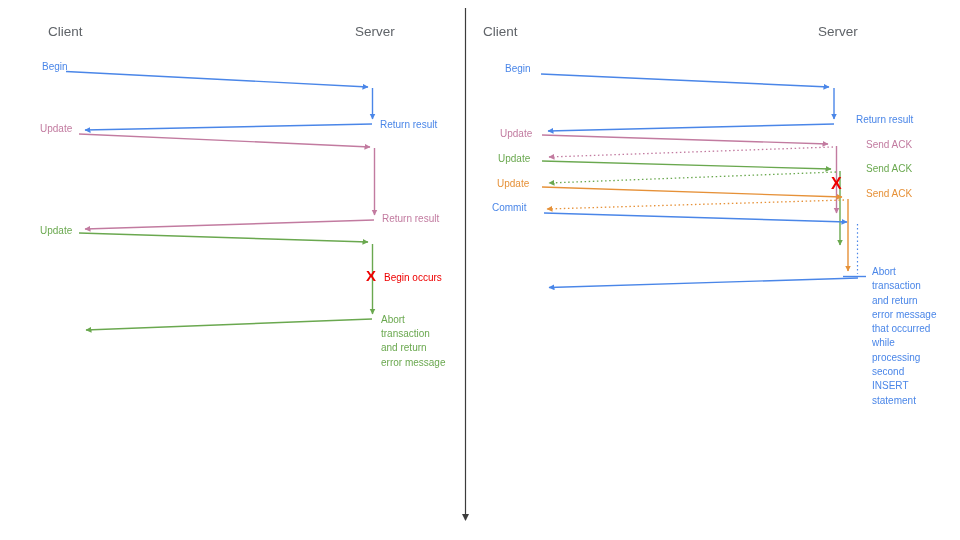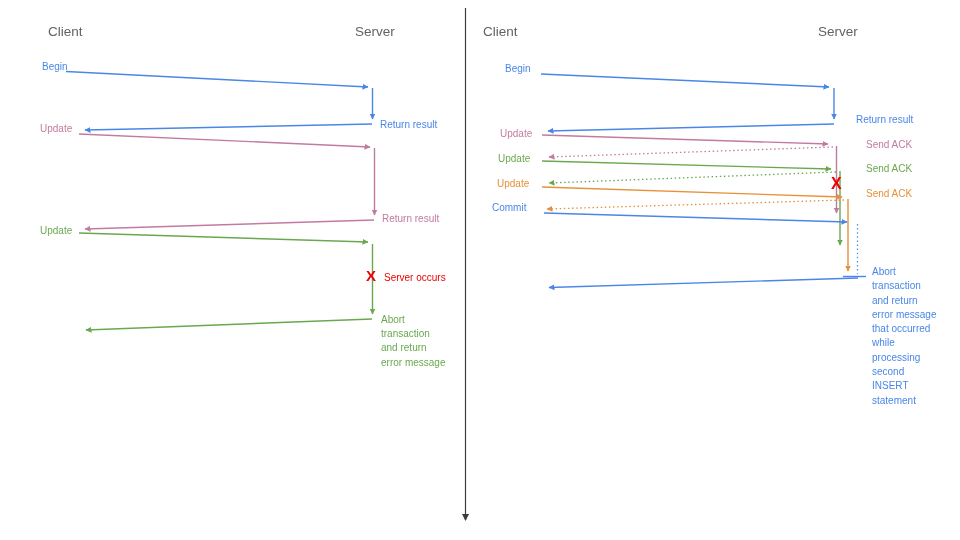--- a/index.html
+++ b/index.html
@@ -87,21 +87,21 @@
 
   <div class="lbl c-blue" style="left:42px;top:60px;">Begin</div>
   <div class="lbl c-blue" style="left:380px;top:118px;">Return result</div>
 
   <div class="lbl c-pink" style="left:40px;top:122px;">Update</div>
   <div class="lbl c-pink" style="left:382px;top:212px;">Return result</div>
 
   <div class="lbl c-green" style="left:40px;top:224px;">Update</div>
 
   <div class="xmark" style="left:366px;top:268px;">X</div>
-  <div class="lbl c-red" style="left:384px;top:271px;">Server occurs</div>
+  <div class="lbl c-red" style="left:384px;top:271px;">Begin occurs</div>
 
   <div class="note note-left c-green" style="left:381px;top:313px;">Abort
 transaction
 and return
 error message</div>
 
 
   <div class="hdr" style="left:483px;top:24px;">Client</div>
   <div class="hdr" style="left:818px;top:24px;">Server</div>
 

